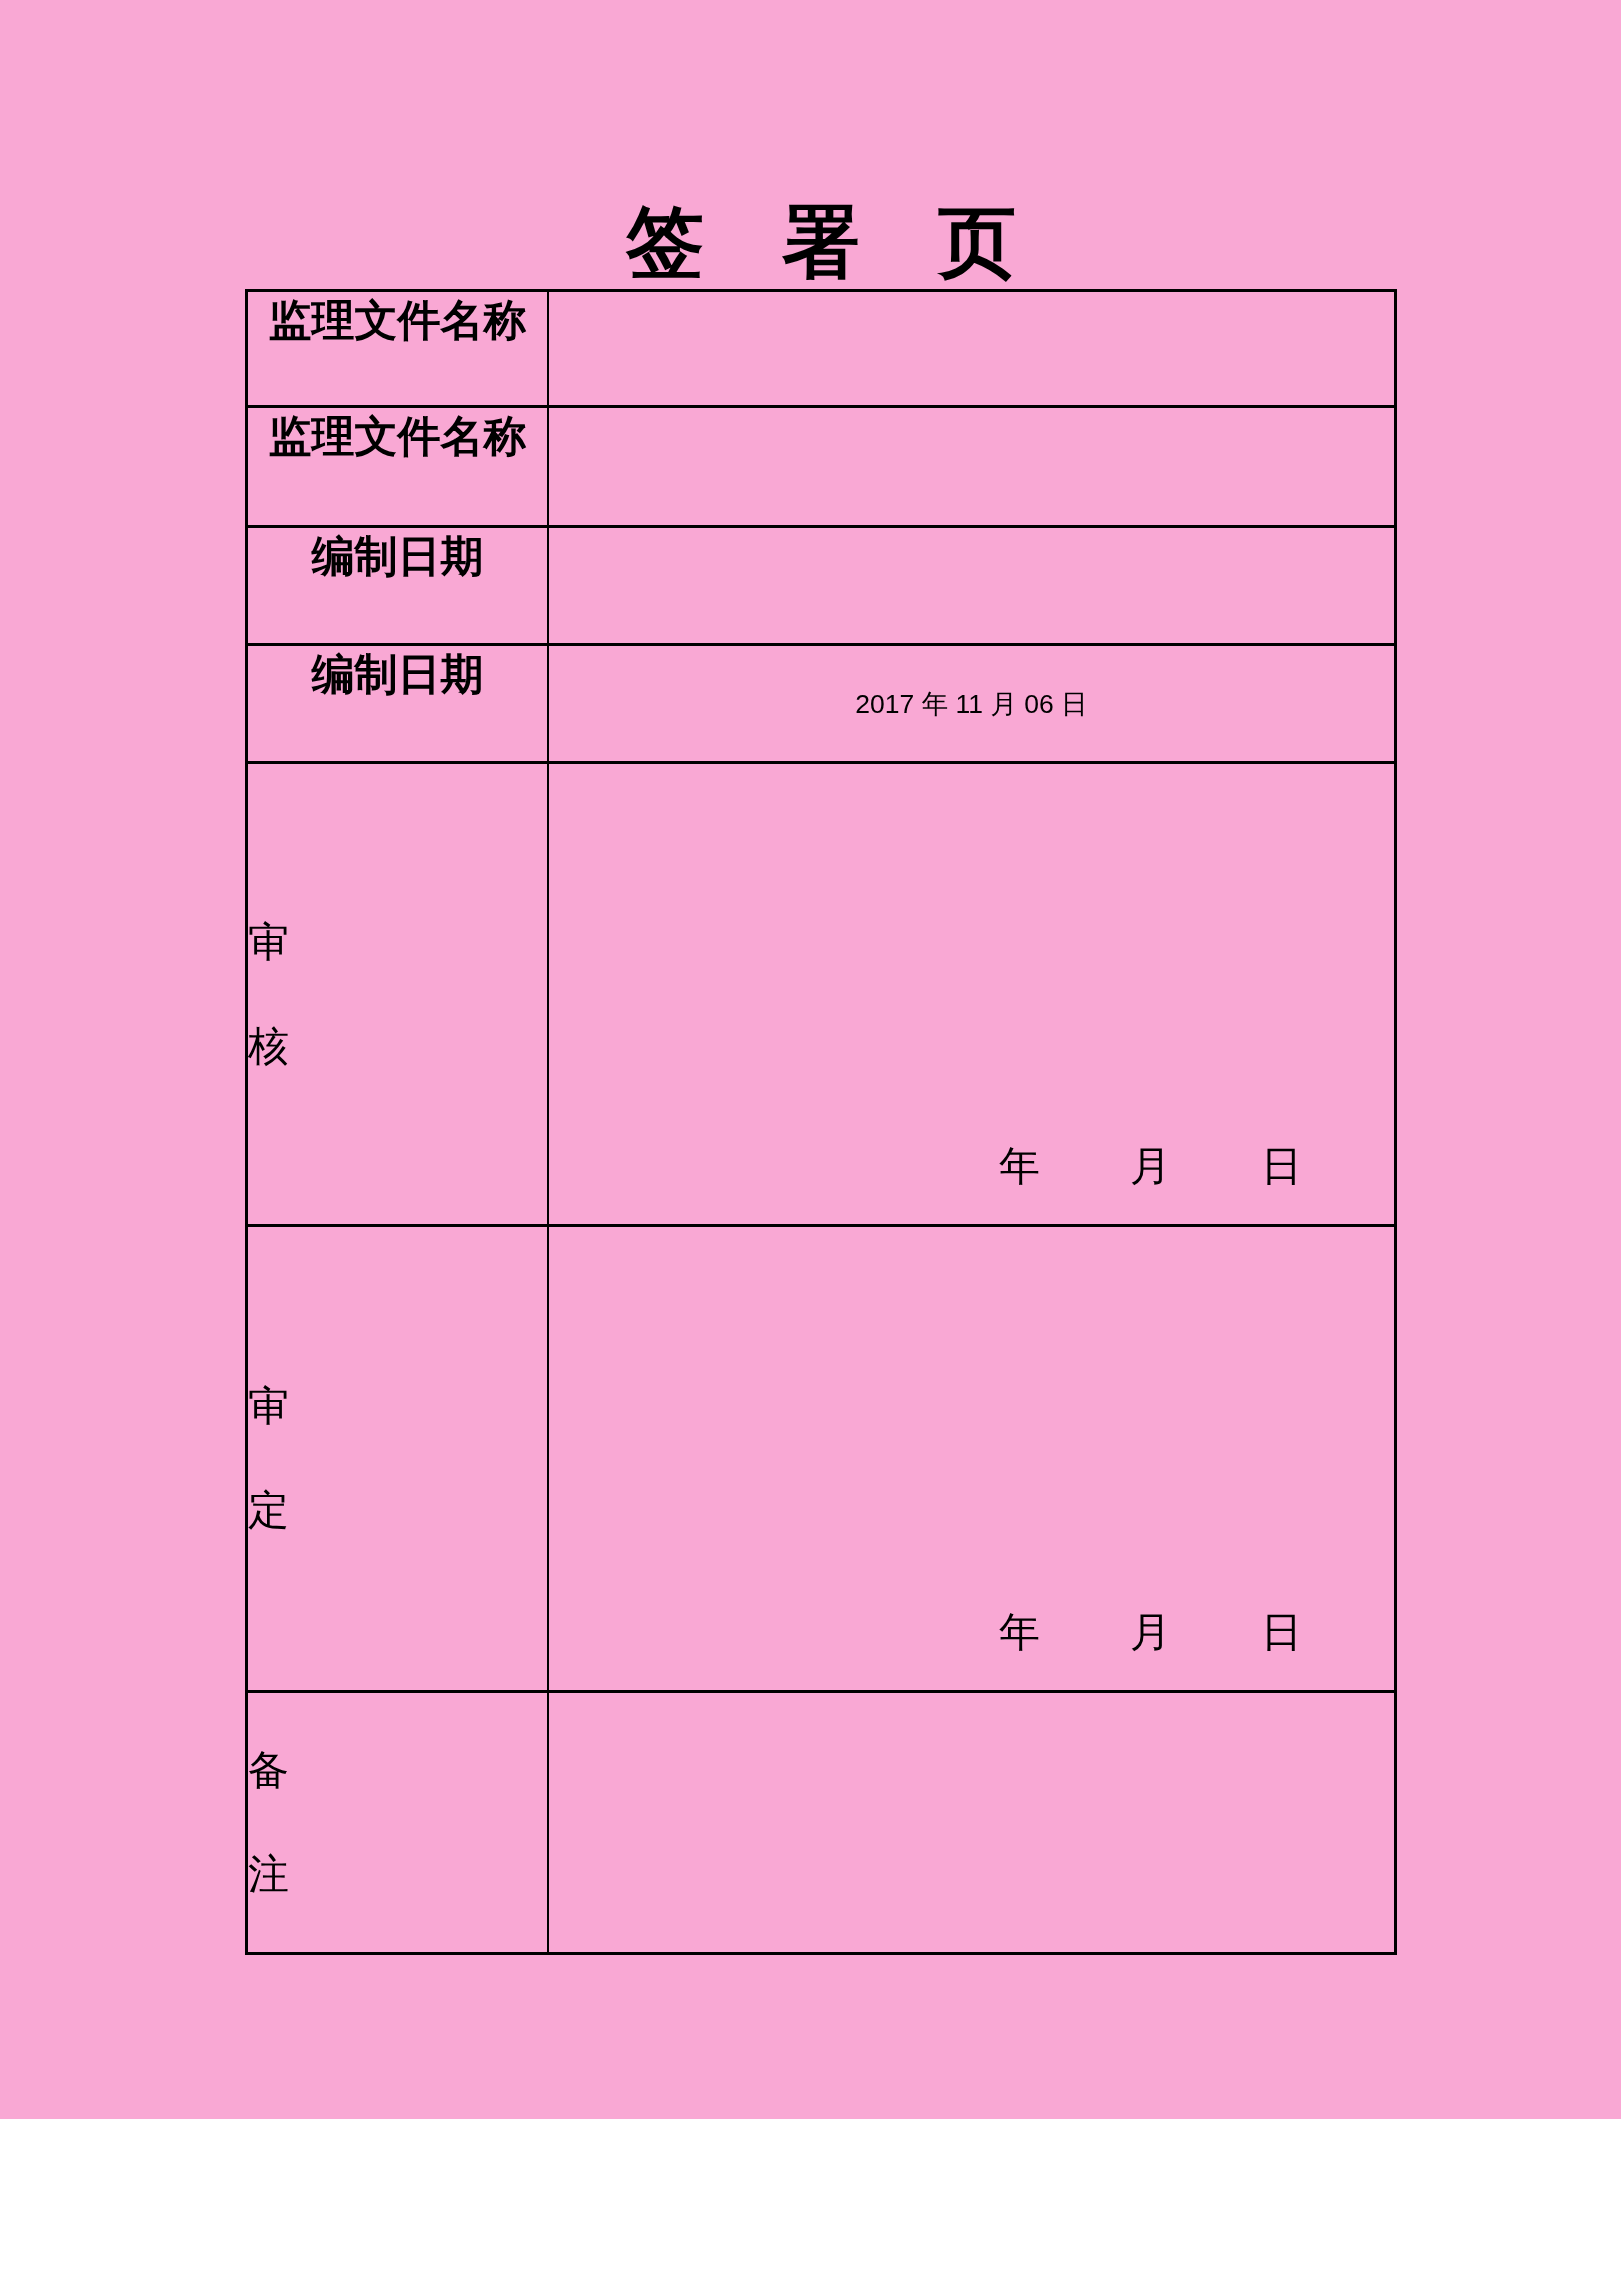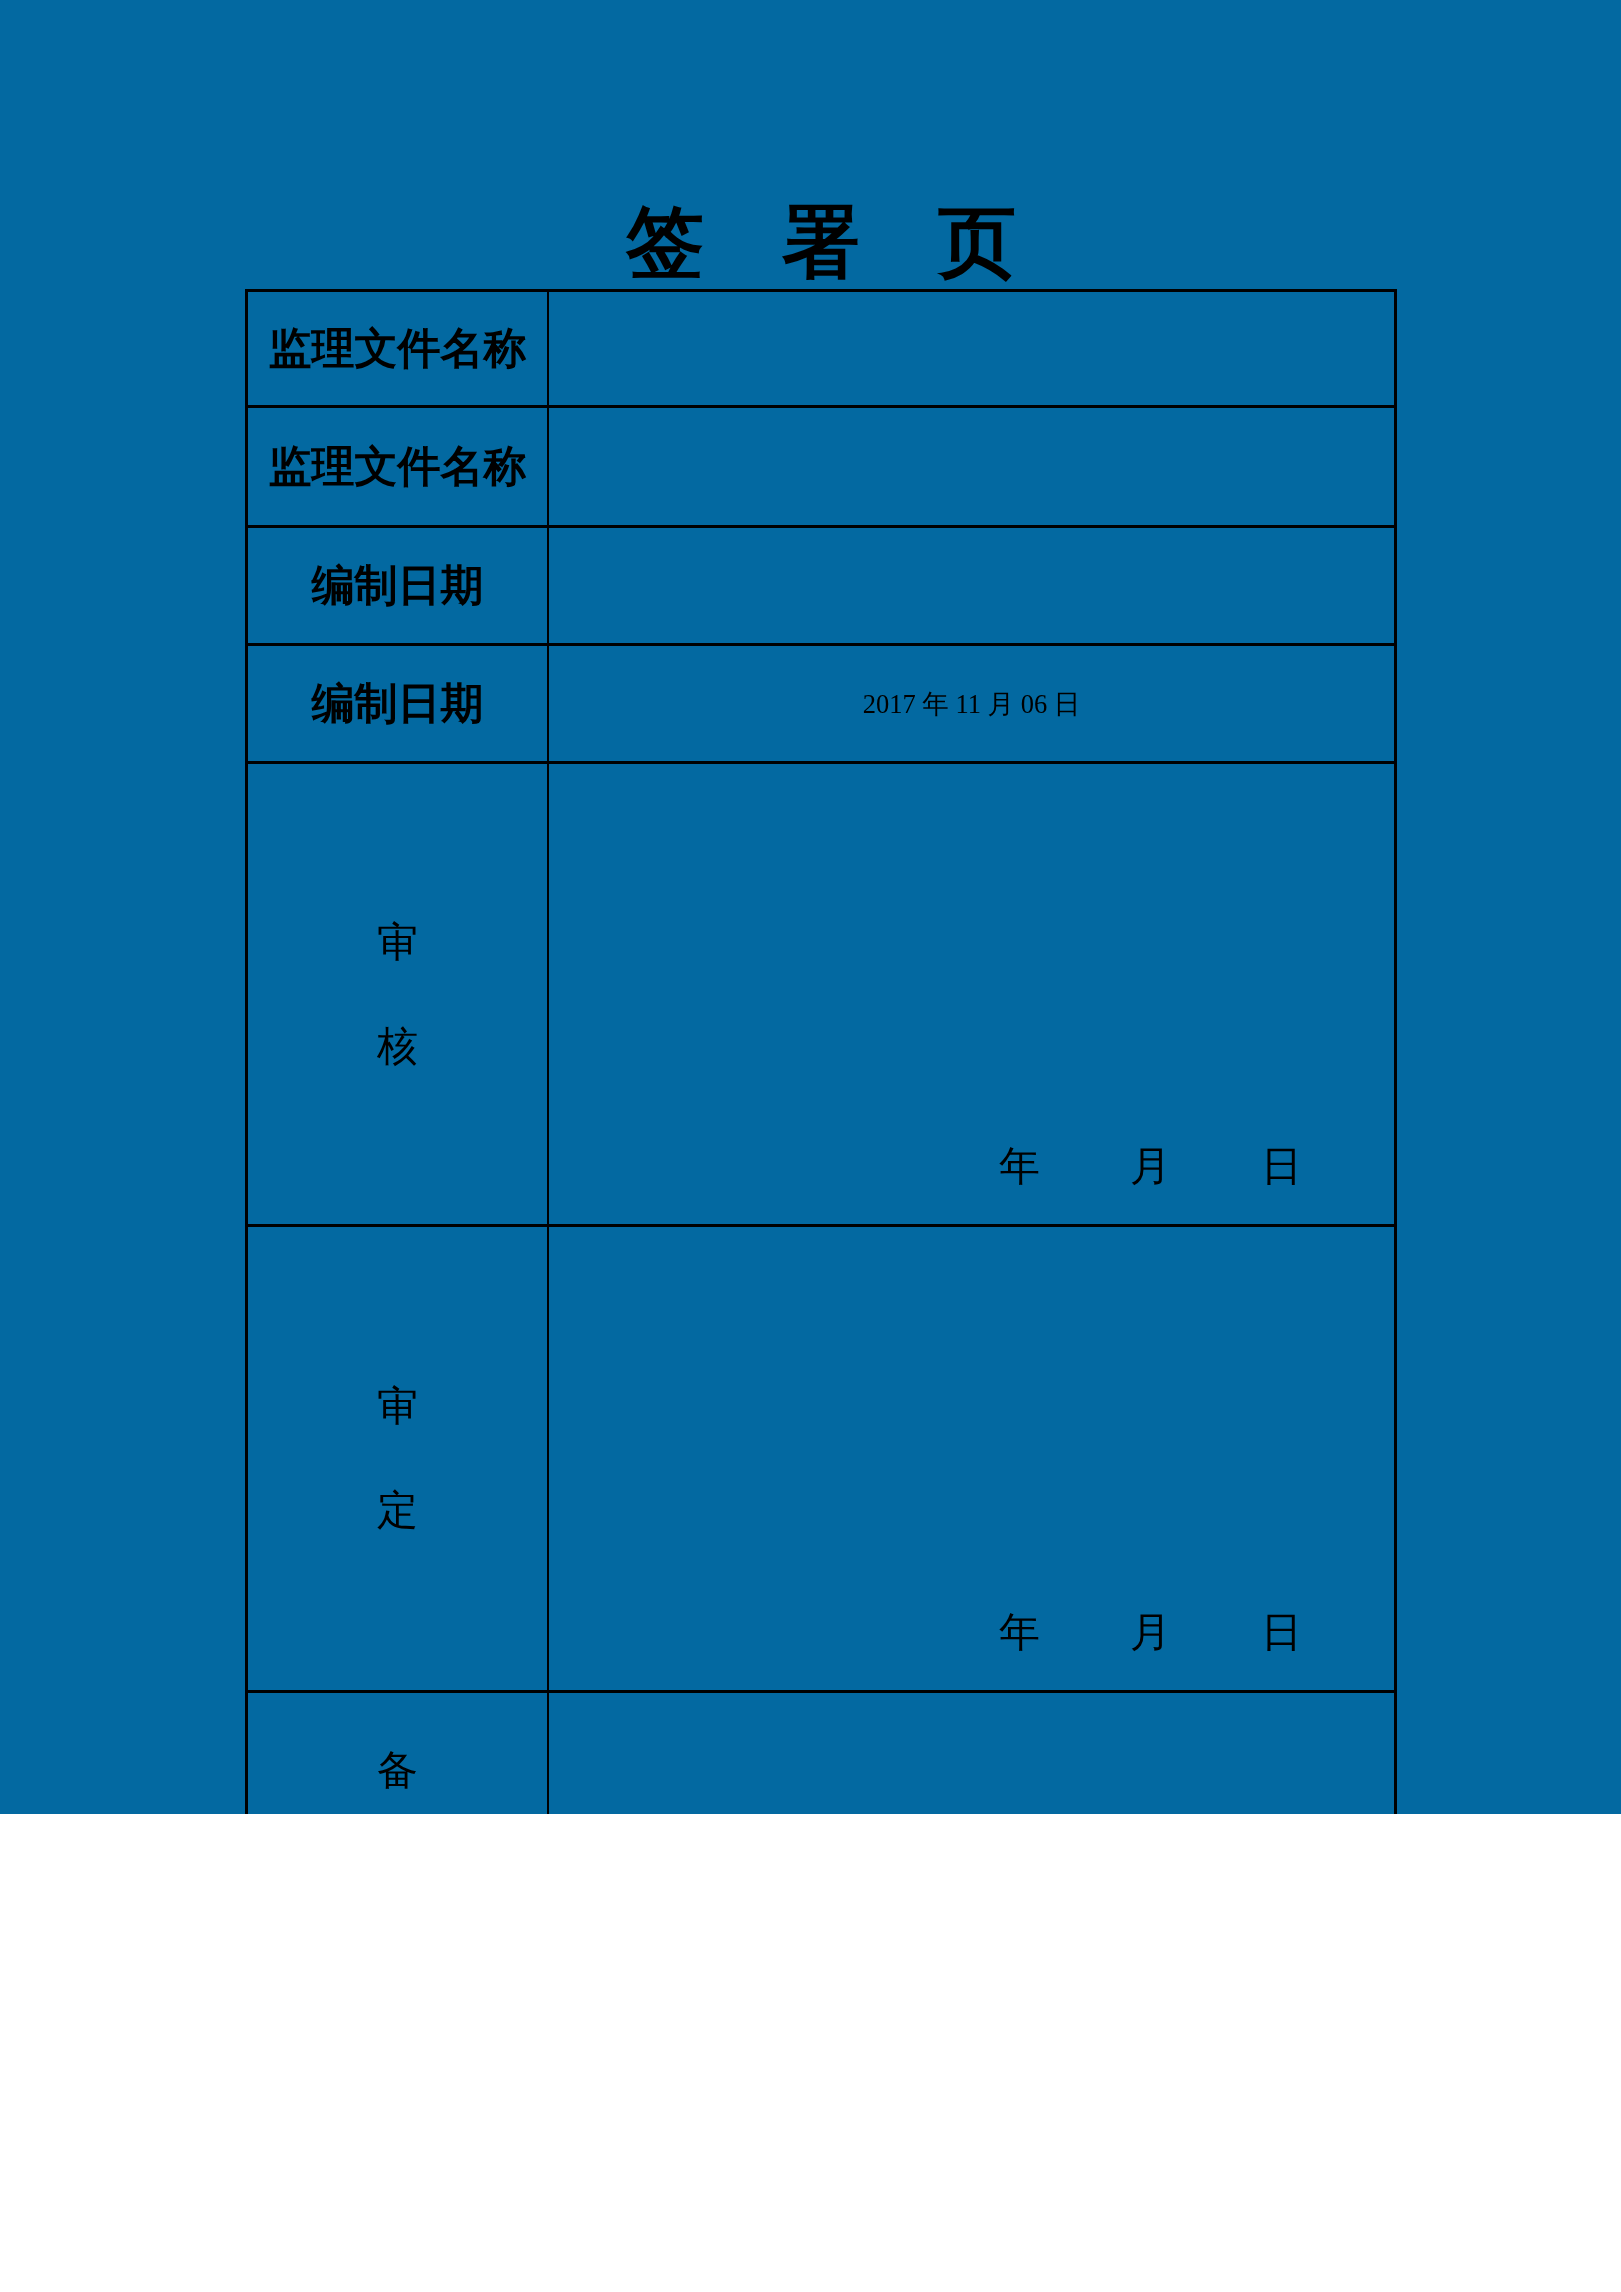--- a/index.html
+++ b/index.html
@@ -1,22 +1,22 @@
 <!DOCTYPE html>
 <html><head>
 <meta charset="utf-8">
 <style>
   * { margin: 0; padding: 0; box-sizing: border-box; }
   html, body { background: #ffffff; }
   .page {
     position: relative;
     width: 1621px;
-    height: 1814px;
-    background: #0369a1;
-    font-family: Liberation Serif, serif;
+    height: 2119px;
+    background: #f9a8d4;
+    font-family: Liberation Sans, sans-serif;
     color: #000000;
     overflow: hidden;
   }
 
   
   .doc-title {
     position: absolute;
     left: 245px;
     top: 200px;
     width: 1152px;
@@ -44,21 +44,21 @@
   .t-row {
     display: grid;
     grid-template-columns: 301px auto;
     border-bottom: 3.9px solid #000000;
   }
   .t-row:last-child { border-bottom: none; }
 
   .cell-label {
     border-right: 2.9px solid #000000;
     display: flex;
-    align-items: center;
+    align-items: flex-start;
     justify-content: center;
   }
   .label-bold {
     font-size: 43px;
     font-weight: bold;
     white-space: nowrap;
   }
   .cell-label.stacked {
     flex-direction: column;
     gap: 59px;

